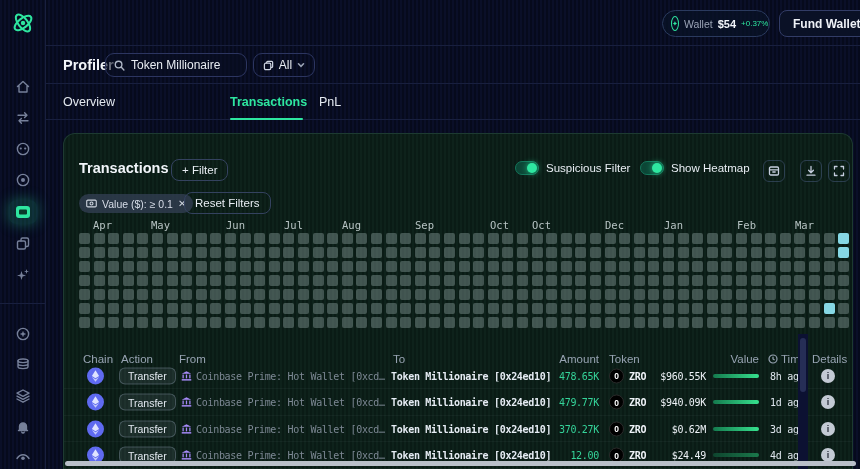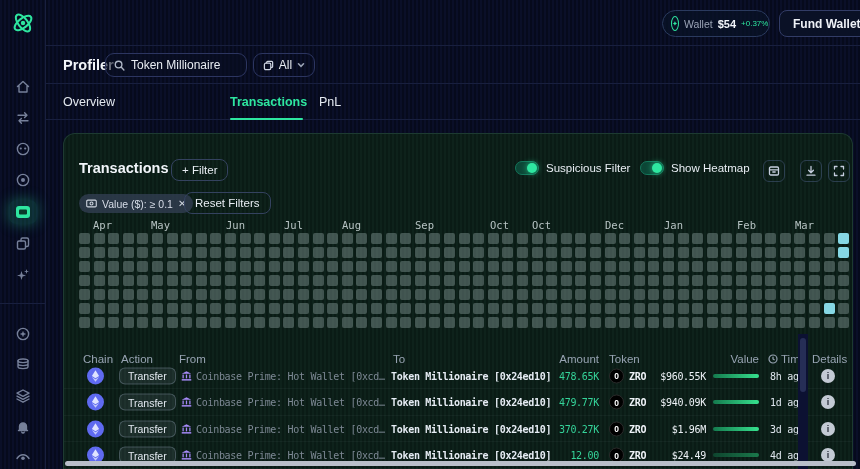--- a/index.html
+++ b/index.html
@@ -761,21 +761,21 @@
               <rect x="5.3" y="4.4" width="1.4" height="4.2"></rect>
               <rect x="9" y="4.4" width="1.4" height="4.2"></rect>
               <rect x="0.8" y="9.4" width="10.4" height="1.6"></rect>
             </g>
     </svg>
     <span class="cell from-txt mono">Coinbase Prime: Hot Wallet [0xcd…</span>
     <span class="cell to-txt mono">Token Millionaire [0x24ed10]</span>
     <span class="cell amt mono">370.27K</span>
     <span class="cell tok-ic">0</span>
     <span class="cell tok-txt mono">ZRO</span>
-    <span class="cell val mono">$1.96M</span>
+    <span class="cell val mono">$0.62M</span>
     <span class="cell bar"></span>
     <span class="cell time mono">3d ago</span>
     <span class="cell info-btn">i</span>
   </div>
         <div class="trow" style="top: 308.5px;">
     <span class="cell chain-ic">
       <svg width="9" height="13" viewBox="0 0 10 14">
               <path d="M5 0.5 9 7 5 9.4 1 7Z" fill="#dfe3ff"></path>
               <path d="M5 10.6 9 8.2 5 13.5 1 8.2Z" fill="#c3c9fb"></path>
             </svg>

